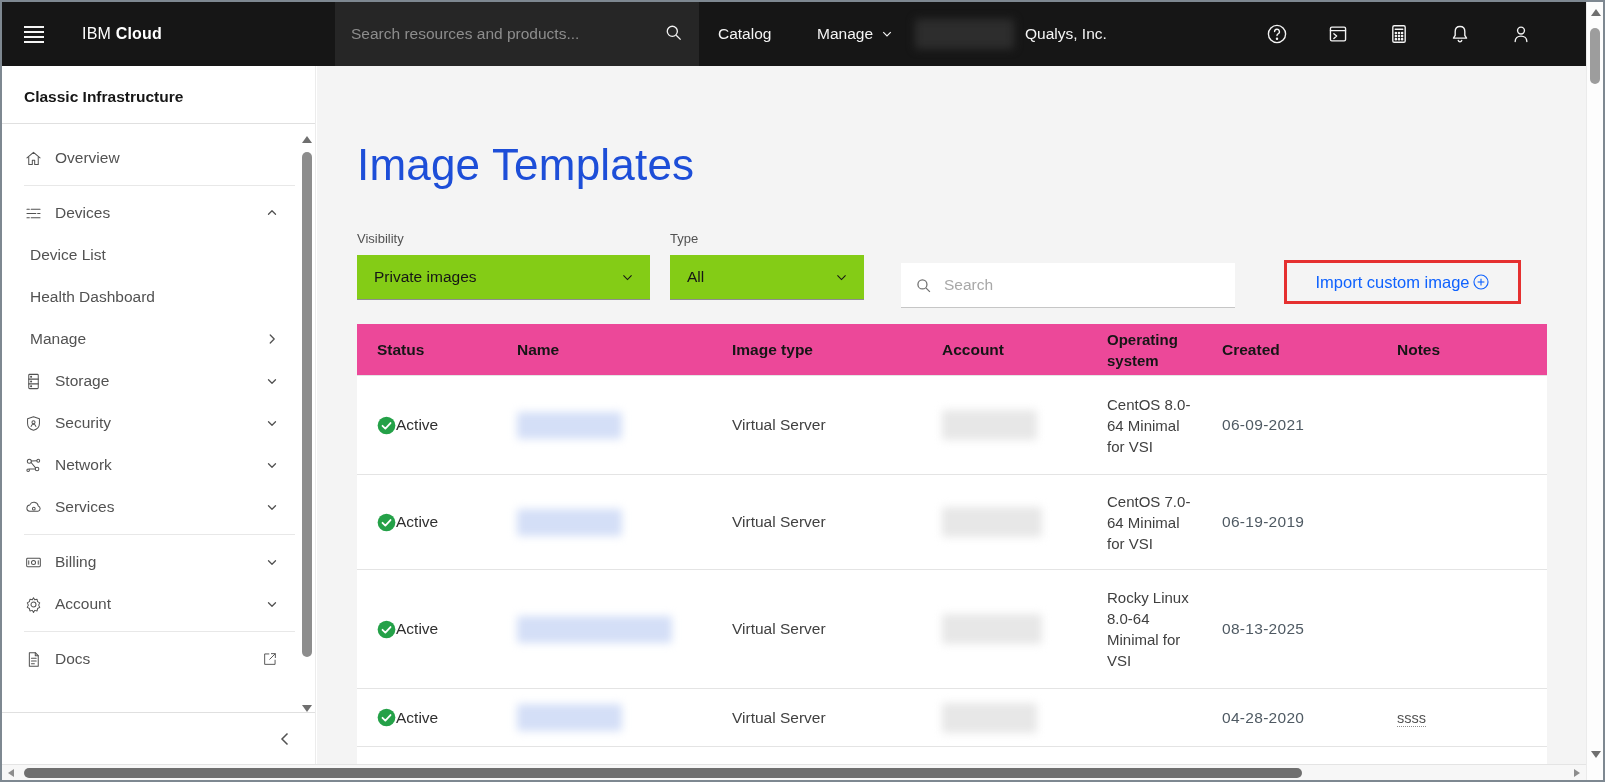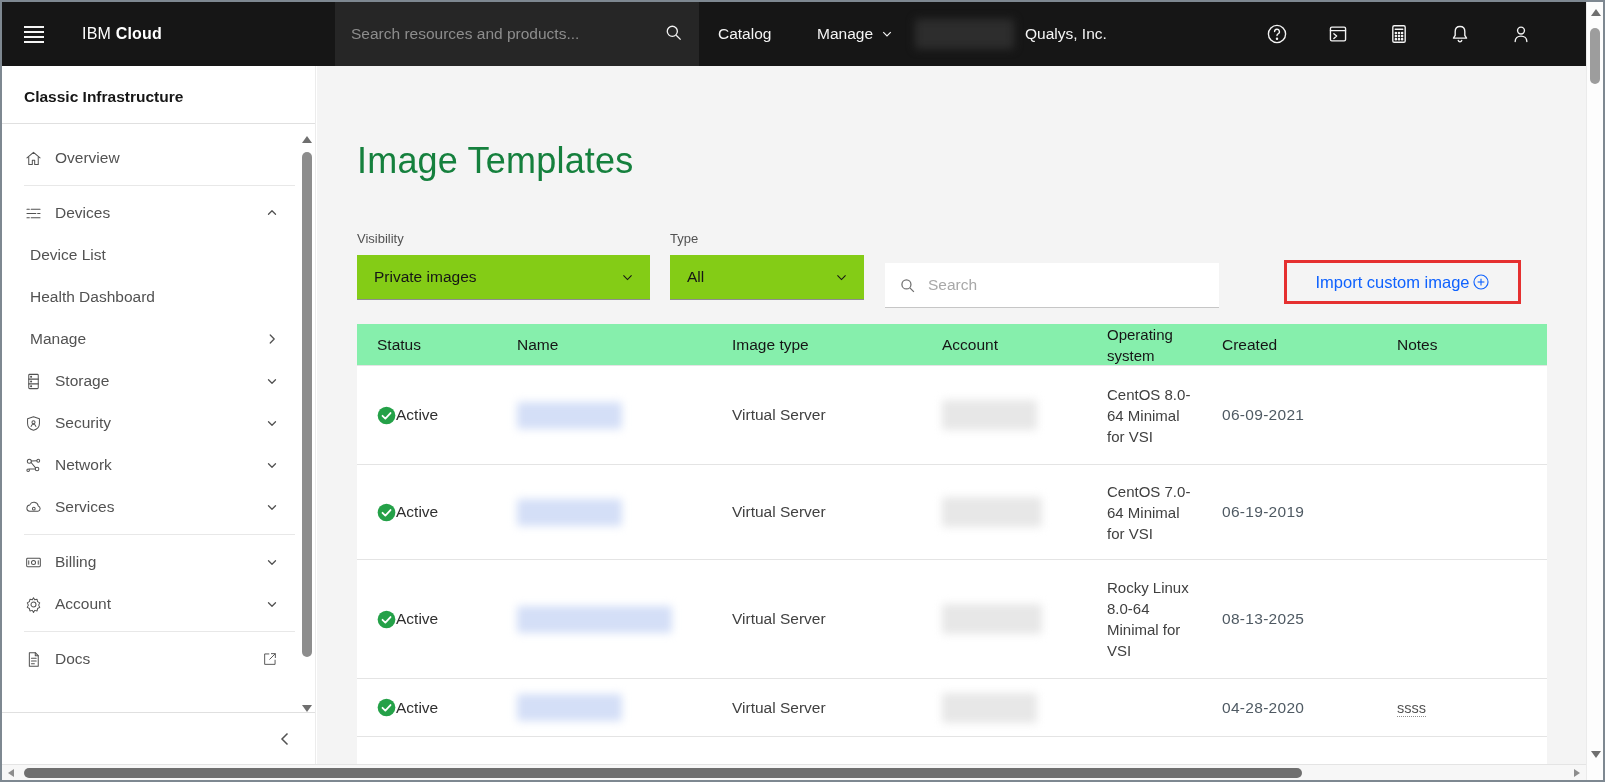--- a/index.html
+++ b/index.html
@@ -92,34 +92,34 @@
     position:absolute; top:20px; left:1px; width:10px; height:505px;
     background:#8d8d8d; border-radius:6px;
   }
 
   
   .main{
     position:absolute; top:64px; left:315px; right:17px; height:698px;
     background:#f4f4f4; overflow:hidden;
   }
   .page-title{
-    position:absolute; left:40px; top:74px; font-size:36px; font-weight:400;
-    color:#15803d; letter-spacing:.2px;
+    position:absolute; left:40px; top:74px; font-size:44px; font-weight:400;
+    color:#1d4ed8; letter-spacing:.2px;
   }
   .filters{ position:absolute; left:40px; top:165px; right:10px; }
   .flabel{ font-size:13px; color:#525252; margin-bottom:9px; }
   .fgroup{ position:absolute; top:0; }
   .fg-visibility{ left:0; width:293px; }
   .fg-type{ left:313px; width:194px; }
   .combo{
     height:45px; background:#84cc16; border:none; border-bottom:1px solid #8d8d8d;
     display:flex; align-items:center; justify-content:space-between;
     padding:0 16px 0 17px; cursor:pointer; font-size:15.5px; color:#161616;
   }
-  .fg-search{ left:528px; top:32px; width:334px; }
+  .fg-search{ left:544px; top:32px; width:334px; }
   .searchbox{
     height:45px; background:#ffffff; border-bottom:1px solid #c6c6c6;
     display:flex; align-items:center; padding:0 14px;
   }
   .searchbox svg{ width:17px; height:17px; margin-right:12px; flex:none; }
   .searchbox input{ flex:1; border:none; outline:none; background:transparent; font-size:15.5px; color:#161616; font-family:inherit;}
   .searchbox input::placeholder{ color:#a8a8a8; }
   .import-wrap{
     position:absolute; left:927px; top:29px; width:237px; height:44px;
     border:3px solid #e53030; display:flex; align-items:center; justify-content:center;
@@ -129,21 +129,21 @@
     color:#0f62fe; font-size:16.5px; font-family:inherit;
   }
   .import-btn svg{ width:18px; height:18px; }
 
   
   .table{ position:absolute; left:40px; top:258px; width:1190px; }
   .trow{
     display:grid; grid-template-columns:140px 215px 210px 175px 105px 175px 170px;
     align-items:center; background:#ffffff;
   }
-  .thead{ background:#86efac; height:41px; font-weight:400; color:#161616; font-size:15.5px; }
+  .thead{ background:#ec4899; height:51px; font-weight:700; color:#161616; font-size:15.5px; }
   .thead .cell{ line-height:18px; }
   .cell{ padding-left:20px; font-size:15.5px; color:#414141; }
   .cell.os{ padding-left:10px; padding-right:4px; line-height:21px; color:#404040; font-size:15px; }
   .tbody .trow{ border-top:1px solid #e4e4e4; }
   .status-cell{ display:flex; align-items:center; gap:0; color:#2f2f2f; }
   .status-dot{ width:19px; height:19px; flex:none; }
   .chip{ border-radius:2px; filter:blur(4px); }
   .chip.name{ height:27px; background:#d4dff7; }
   .chip.account{ height:30px; background:#e7e7e7; }
   .created-cell{ color:#4f5a63; letter-spacing:.3px; }

